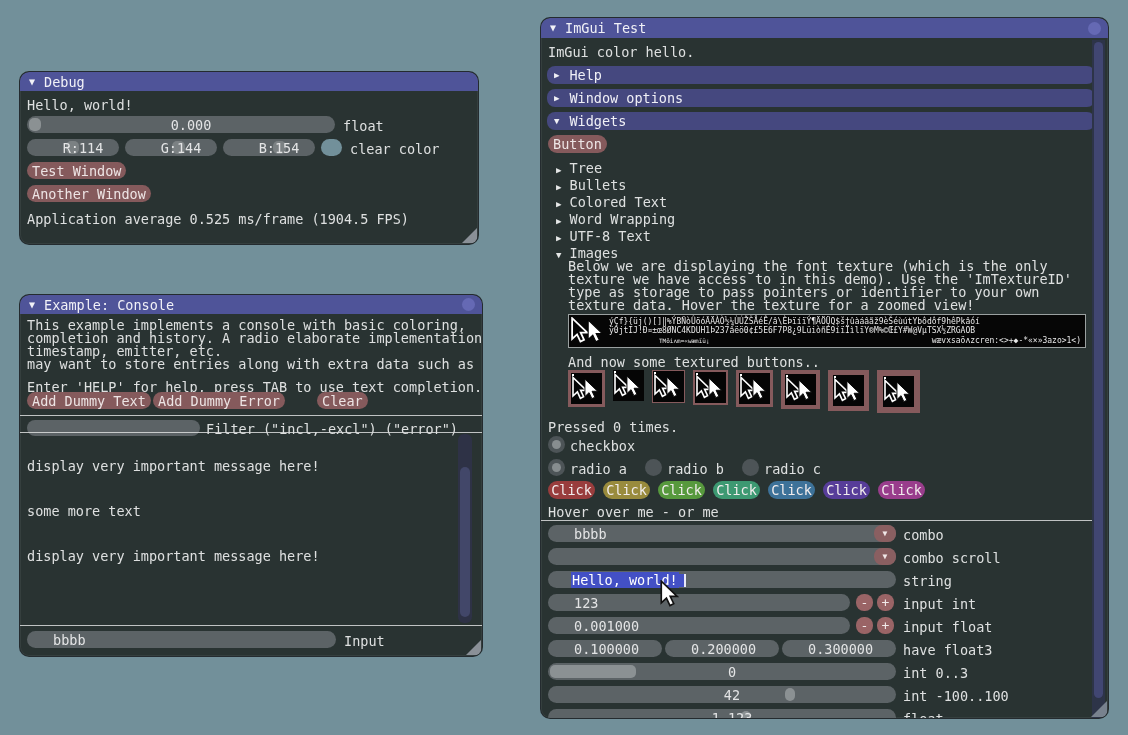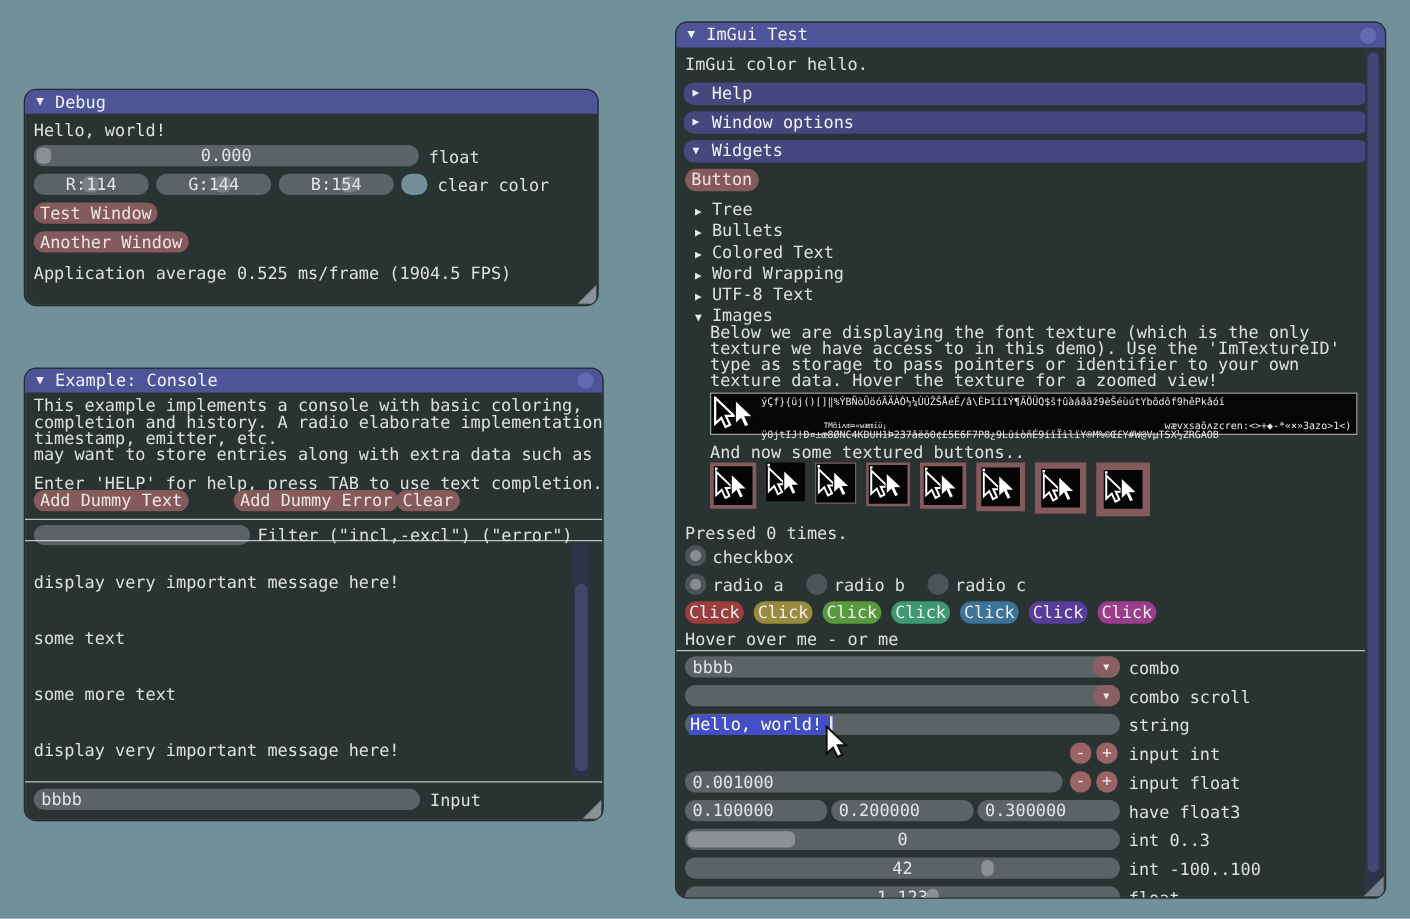--- a/index.html
+++ b/index.html
@@ -7,21 +7,21 @@
     font-family:"DejaVu Sans Mono","Liberation Mono",monospace;
     font-size:13.5px;color:#DEE0E0;background:#72909A;}
   .win{position:absolute;background:#293332;border-radius:9px;
     box-shadow:0 0 0 1px rgba(22,26,28,.85), inset 0 0 0 1px rgba(255,255,255,.06);overflow:hidden;}
   .titlebar{position:absolute;left:0;right:0;top:0;background:#4F5499;color:#F1F1F7;
     display:flex;align-items:center;gap:9px;padding:0 9px;border-radius:9px 9px 0 0;}
   .tb-arrow{font-size:10px;line-height:1;}
   .tb-circle{position:absolute;right:7px;top:3px;width:13px;height:13px;border-radius:50%;background:#6569B4;}
   .txt{position:absolute;white-space:pre;}
   .frame{position:absolute;background:#5C6366;border-radius:9px;color:#E3E4E5;}
-  .frame .val{position:absolute;left:6px;top:1px;white-space:pre;}
+  .frame .val{position:absolute;left:6px;top:1px;white-space:pre;padding-left:20px;}
   .frame .val.center{left:0;right:0;text-align:center;}
   .grab{position:absolute;top:2px;bottom:2px;background:#8B9193;border-radius:5px;}
   .btn{position:absolute;background:#855A5C;border-radius:9px;color:#EDE4E4;
     display:flex;align-items:center;justify-content:center;white-space:pre;padding:0 5px;}
   .hdr{position:absolute;left:6px;width:548px;height:18px;background:#45487F;border-radius:8px;
     color:#F0F0F6;display:flex;align-items:center;gap:10px;padding:0 7px;box-sizing:border-box;}
   .hdr .tb-arrow{font-size:9px;}
   .tree-arrow{font-size:9px;color:#E6E8E8;}
   .sep{position:absolute;height:1px;background:#DADDDD;opacity:.85;}
   .circlebox{position:absolute;width:17px;height:17px;border-radius:50%;background:#4D5457;}
@@ -96,31 +96,30 @@
     <div class="titlebar" style="height:19px;">
       <span class="tb-arrow">▼</span>
       <span>Example: Console</span>
     </div>
     <div class="tb-circle"></div>
 
     <div class="txt" style="left:7px;top:24px;line-height:13.1px;"><div>This example implements a console with basic coloring,</div><div>completion and history. A radio elaborate implementation</div><div>timestamp, emitter, etc.</div><div>may want to store entries along with extra data such as</div></div>
     <div class="txt" style="left:7px;top:84px;">Enter 'HELP' for help, press TAB to use text completion.</div>
 
     <div class="btn" style="left:7px;top:97px;height:17px;">Add Dummy Text</div>
-    <div class="btn" style="left:133px;top:97px;height:17px;margin-left:34px;">Add Dummy Error</div>
+    <div class="btn" style="left:133px;top:97px;height:17px;">Add Dummy Error</div>
     <div class="btn" style="left:297px;top:97px;height:17px;">Clear</div>
 
     <div class="sep" style="left:0;right:0;top:120px;"></div>
     <div class="frame" style="left:7px;top:125px;width:173px;height:16px;"></div>
     <div class="txt" style="left:186px;top:126px;">Filter ("incl,-excl") ("error")</div>
     <div class="sep" style="left:0;right:0;top:137px;"></div>
 
     <div class="loglines txt" style="left:7px;top:140px;width:428px;height:185px;overflow:hidden;">
       <div style="margin-top: -7px; color: rgb(222, 224, 224);">display very important message here!</div>
-      <div style="color: rgb(222, 224, 224);">some text</div>
       <div style="color: rgb(222, 224, 224);">some more text</div>
       <div style="color: rgb(222, 224, 224);">display very important message here!</div>
       
       
       
       
       
       
       
       
@@ -172,21 +171,21 @@
     <div class="txt" style="left:27px;top:242px;line-height:13px;"><div>Below we are displaying the font texture (which is the only</div><div>texture we have access to in this demo). Use the 'ImTextureID'</div><div>type as storage to pass pointers or identifier to your own</div><div>texture data. Hover the texture for a zoomed view!</div></div>
 
     <div class="texstrip" style="left:27px;top:296px;width:516px;height:32px;">
       <svg class="cur" style="left:2px;top:2px;" width="18" height="26" viewBox="0 0 16 23">
           <use href="#cursor-shape" fill="#050505" stroke="#FFFFFF" stroke-width="1.6"></use>
         </svg>
       <svg class="cur" style="left:18px;top:4px;" width="17" height="24" viewBox="0 0 16 23">
           <use href="#cursor-shape" fill="#FFFFFF" stroke="#050505" stroke-width="1"></use>
         </svg>
       <div class="texrow" style="left:40px;top:2px;">ýÇf}{üj()[]‖%ÝBÑòÛöóÃÄÀÒ½¼ÙÚŽŠÅéÊ/â\ÈÞïíïÝ¶ÄÖÜQ$š†ûàáâãž9èŠéùútYbôdôf9hêPkâóí</div>
-      <div class="texrow" style="left:40px;top:28px;text-align:right;">ÿ0jtIJ!Ð¤±œ8ØNC4KDUH1Þ237âëö0¢£5E6F7P8¿9LüiòñÉ9íïÏìlïY®M%©Œ£Y#W@VµTSX½ZRGAOB</div>
+      <div class="texrow" style="left:40px;top:11px;text-align:right;">ÿ0jtIJ!Ð¤±œ8ØNC4KDUH1Þ237âëö0¢£5E6F7P8¿9LüiòñÉ9íïÏìlïY®M%©Œ£Y#W@VµTSX½ZRGAOB</div>
       <div class="texrow" style="left:90px;top:21px;font-size:6px;">TMõiʌm=«wæmïü¡</div>
       <div class="texrow" style="right:4px;top:21px;">wævxsaöʌzcren:&lt;&gt;+◆-*«×»3azo&gt;1&lt;)</div>
     </div>
 
     <div class="txt" style="left:27px;top:336px;">And now some textured buttons..</div>
 
     <div class="imgbtn" style="left:27px;top:352px;width:37px;height:37px;">
         <div class="img" style="left:3px;top:3px;width:31px;height:31px;">
           <div class="pixel"></div>
           <svg class="cur" style="left:1px;top:3px;" width="16" height="24" viewBox="0 0 16 23">
@@ -312,20 +311,23 @@
       <div class="val"></div>
       <div class="combo-btn">▼</div>
     </div>
     <div class="txt" style="left:362px;top:532px;">combo scroll</div>
 
     <div class="frame" style="left:7px;top:553px;width:348px;height:17px;">
       <div class="val" style="left:3px;"><span class="sel">Hello, world!</span><span class="caret"></span></div>
     </div>
     <div class="txt" style="left:362px;top:555px;">string</div>
 
+    <div class="frame" style="left:7px;top:576px;width:302px;height:17px;">
+      <div class="val">123</div>
+    </div>
     <div class="stepbtn" style="left:315px;top:576px;">-</div>
     <div class="stepbtn" style="left:336px;top:576px;">+</div>
     <div class="txt" style="left:362px;top:578px;">input int</div>
 
     <div class="frame" style="left:7px;top:599px;width:302px;height:17px;">
       <div class="val">0.001000</div>
     </div>
     <div class="stepbtn" style="left:315px;top:599px;">-</div>
     <div class="stepbtn" style="left:336px;top:599px;">+</div>
     <div class="txt" style="left:362px;top:601px;">input float</div>

